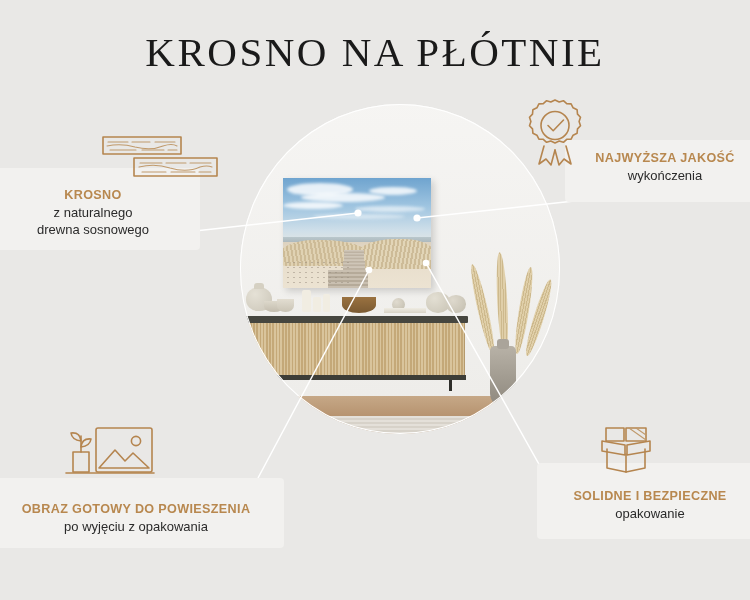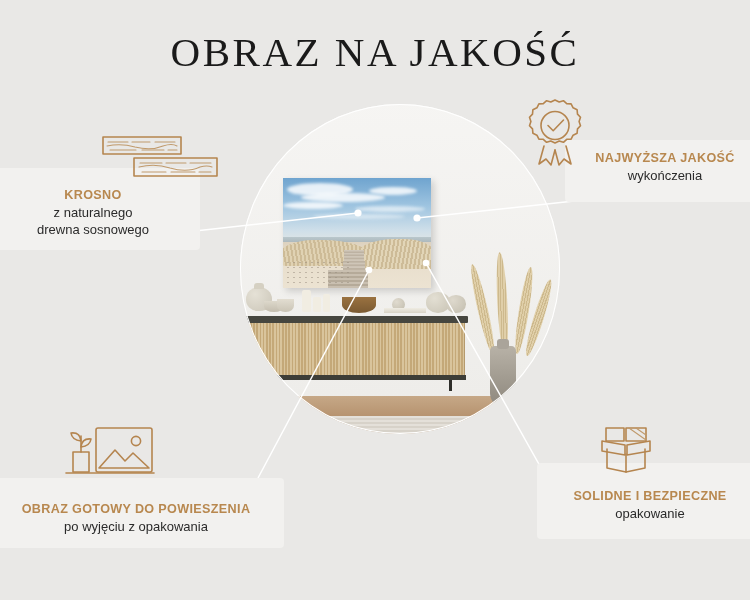--- a/index.html
+++ b/index.html
@@ -315,21 +315,21 @@
   .ico-stroke { fill: none; stroke: #b5854f; stroke-width: 1.6;
                 stroke-linecap: round; stroke-linejoin: round; }
   .ico-thin   { fill: none; stroke: #c09a6c; stroke-width: 1.1;
                 stroke-linecap: round; }
 </style>
 </head>
 <body>
 
 <div id="page">
 
-  <div class="page-title">OBRAZ NA JAKOŚĆ</div>
+  <div class="page-title">KROSNO NA PŁÓTNIE</div>
 
   <div class="circle-wrap">
     <div class="circle-photo">
       <div class="room">
         <div class="room-wall"></div>
         <div class="room-floor"></div>
         <div class="room-rug"></div>
 
         <div class="artwork">
           <div class="aw-sky"></div>

